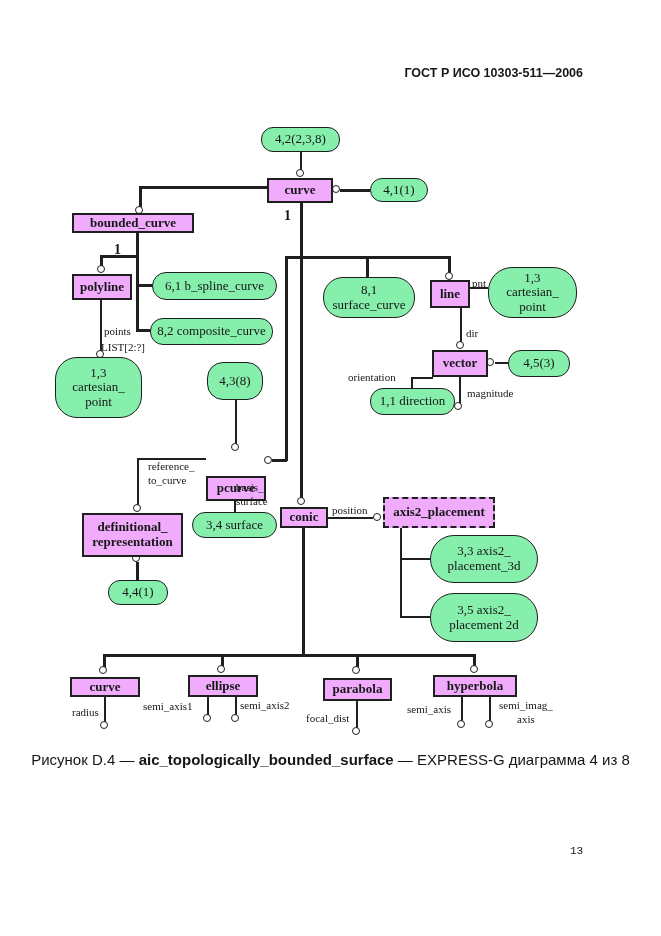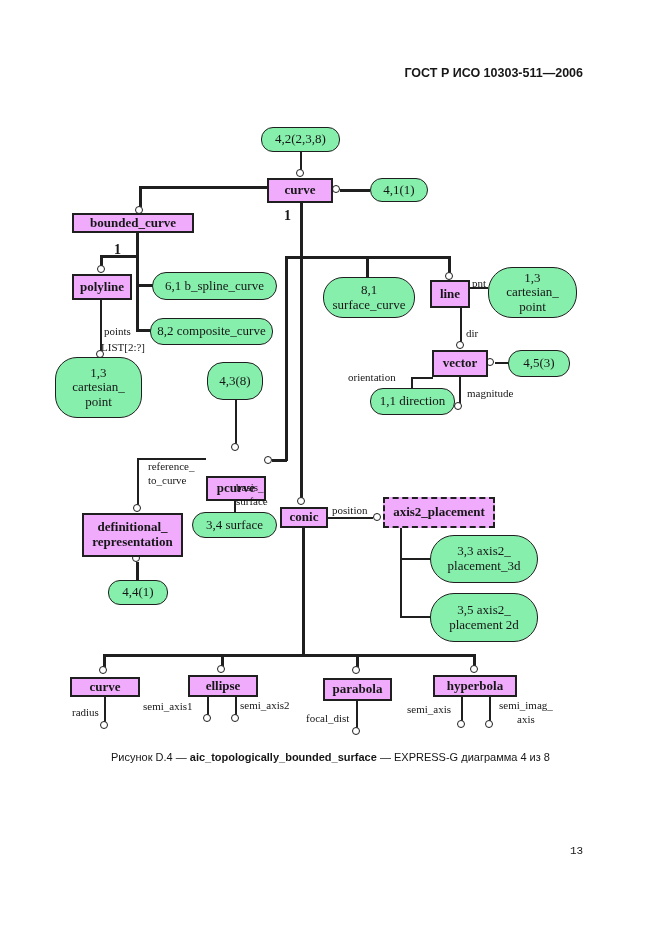--- a/index.html
+++ b/index.html
@@ -1,21 +1,21 @@
 <!DOCTYPE html>
 <html><head>
 <meta charset="utf-8">
 <style>
   html,body{margin:0;padding:0;background:#e8e8e8;}
   .page{position:relative;width:661px;height:936px;background:#ffffff;
         font-family:"Liberation Serif",serif;color:#161616;overflow:hidden;}
   .hdr{position:absolute;font-family:"Liberation Sans",sans-serif;font-weight:bold;
        font-size:12.5px;white-space:nowrap;}
   .cap{position:absolute;left:0;width:100%;text-align:center;
-       font-family:"Liberation Sans",sans-serif;font-size:11px;white-space:nowrap;}
+       font-family:"Liberation Sans",sans-serif;font-size:15px;white-space:nowrap;}
   .pgnum{position:absolute;font-family:Liberation Mono, monospace;font-size:11px;}
   .ebox{position:absolute;box-sizing:border-box;border:2px solid #1f1f1f;background:#f0abfc;
         display:flex;align-items:center;justify-content:center;font-weight:bold;
         font-size:13px;text-align:center;white-space:pre-line;line-height:1.15;}
   .dashed{border-style:dashed;}
   .oval{position:absolute;box-sizing:border-box;border:1.5px solid #1f1f1f;background:#86efac;
         display:flex;align-items:center;justify-content:center;
         font-size:13px;text-align:center;white-space:pre-line;line-height:1.12;}
   .lbl{position:absolute;font-size:11px;line-height:1.3;white-space:pre-line;}
   .b{font-weight:bold;font-size:14px;}

